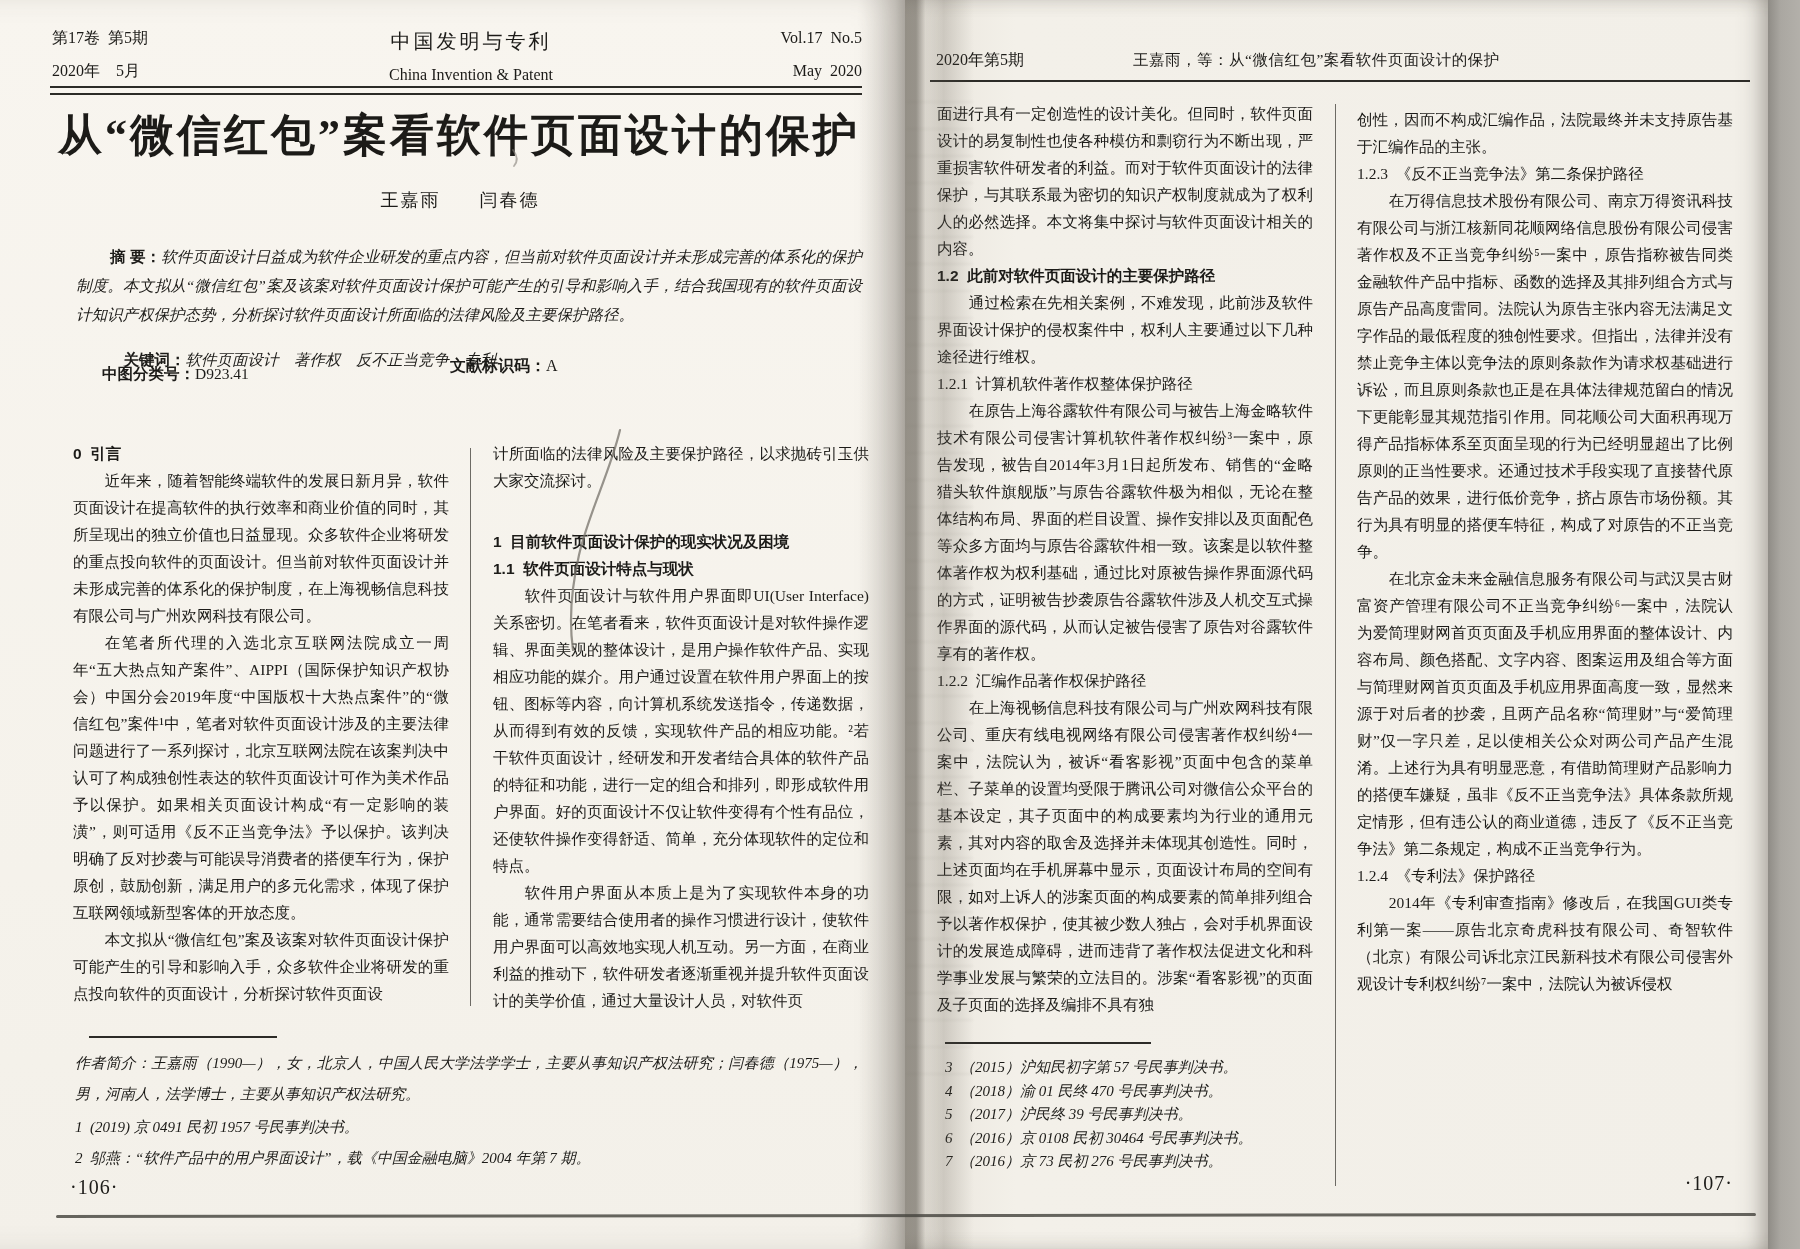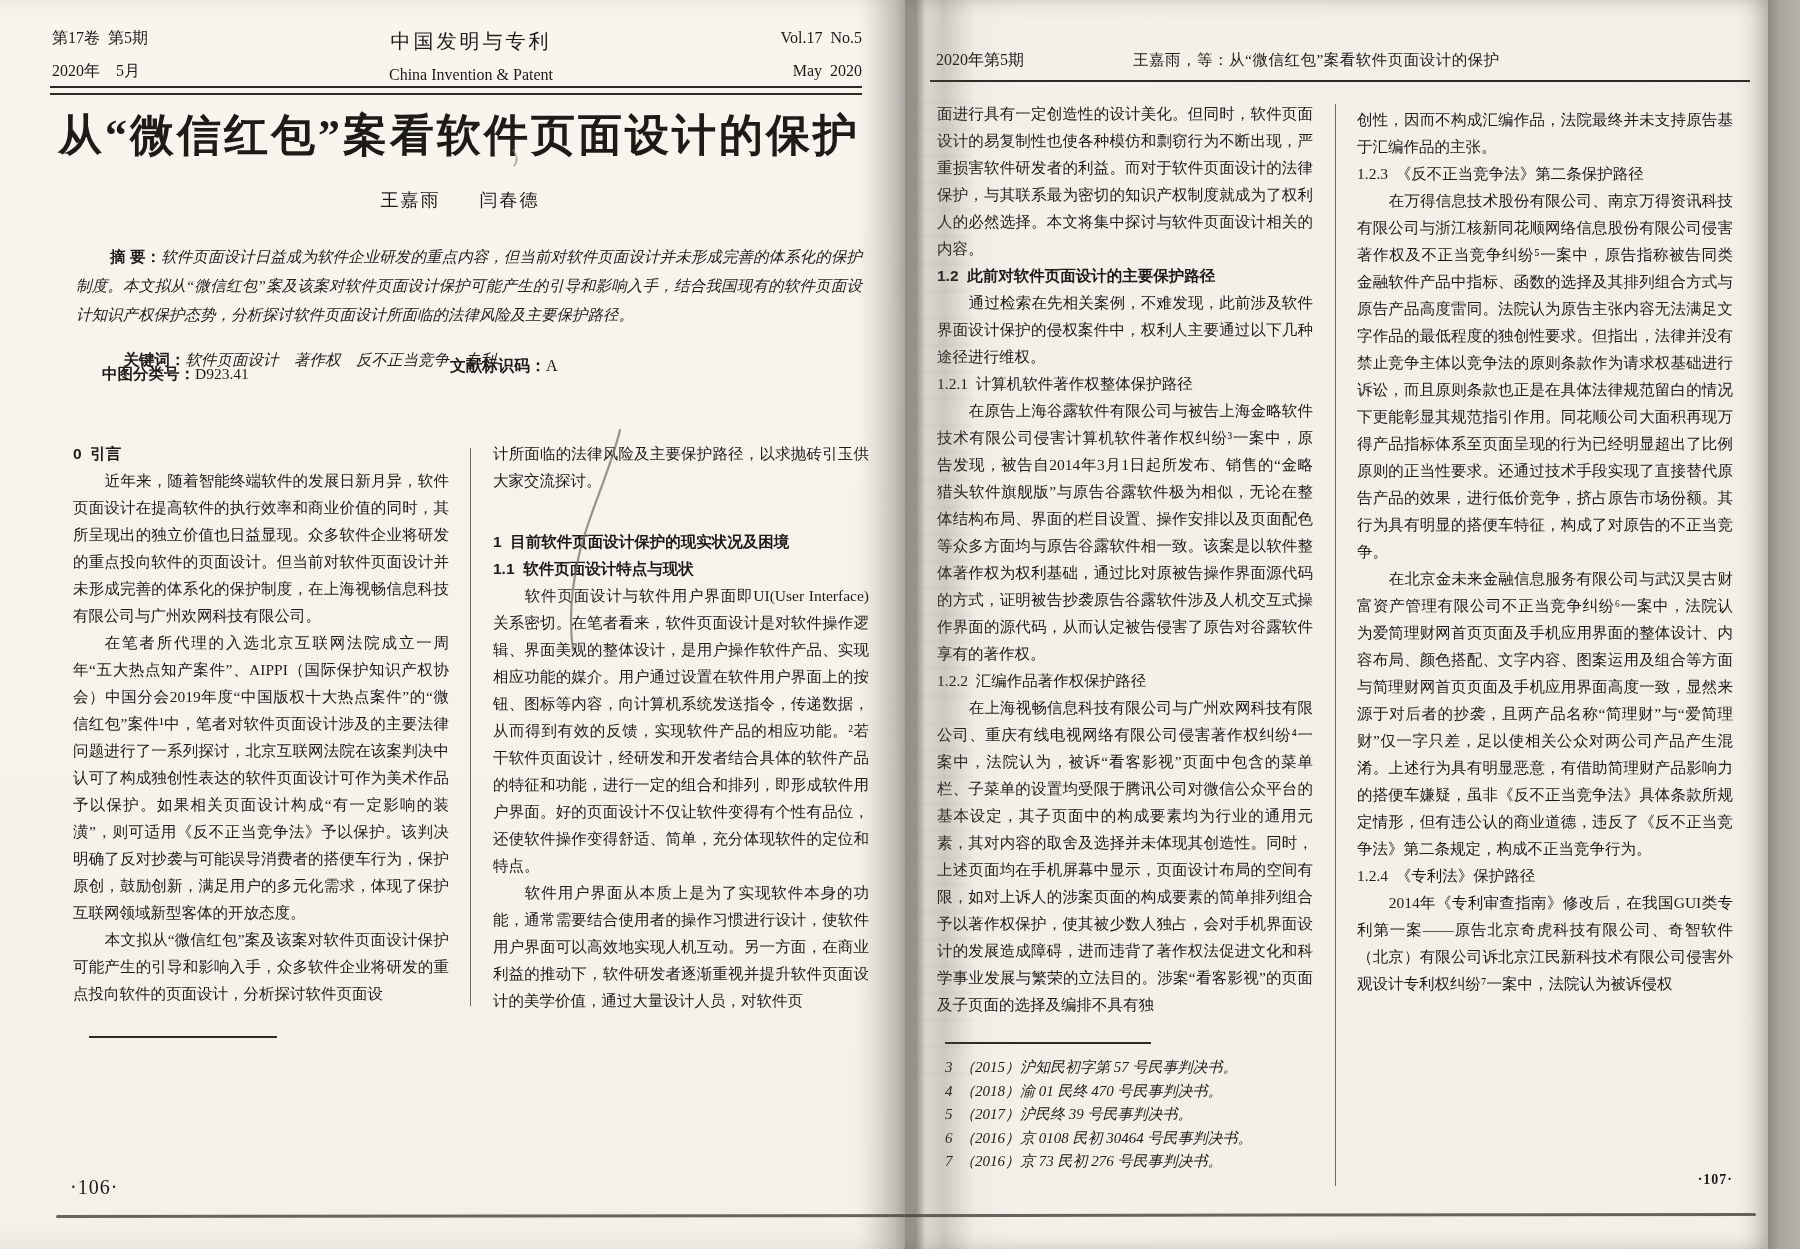--- a/index.html
+++ b/index.html
@@ -75,21 +75,21 @@
   .fn-left .bio{margin-bottom:2px;}
   .fn-line{white-space:pre-wrap;}
   .fn-rule-r{left:40px;top:1042px;width:206px;height:2px;background:#2c2b27;}
   .fn-right{left:40px;top:1056px;width:384px;font-size:15px;line-height:23.5px;font-style:italic;}
   
   .r-issue{left:31px;top:50px;font-size:16px;}
   .r-running{left:228px;top:50px;font-size:15.5px;letter-spacing:.5px;}
   .rule-single{left:25px;top:80px;width:820px;height:2px;background:#2c2b27;}
   
   .pnum-l{left:70px;top:1176px;font-size:20px;letter-spacing:1px;}
-  .pnum-r{left:700px;top:1172px;width:128px;text-align:right;font-size:14px;font-weight:700;letter-spacing:1px;}
+  .pnum-r{left:700px;top:1172px;width:128px;text-align:right;font-size:20px;font-weight:400;letter-spacing:1px;}
   svg.pen{left:0;top:0;pointer-events:none;z-index:4;}
 </style>
 </head>
 <body>
 
 <div class="abs page-left">
 
   <div class="abs hdr-left">
     <div class="hdr-sm">第17卷  第5期</div>
     <div class="hdr-sm row2">2020年    5月</div>
@@ -129,20 +129,27 @@
   <div class="abs l-div"></div>
   <div class="abs col l-col2">
       <div class="blk c">计所面临的法律风险及主要保护路径，以求抛砖引玉供大家交流探讨。</div>
       <div class="blk hb" style="margin-top: 34px;">1  目前软件页面设计保护的现实状况及困境</div>
       <div class="blk hb">1.1  软件页面设计特点与现状</div>
       <div class="blk p">软件页面设计与软件用户界面即UI(User Interface)关系密切。在笔者看来，软件页面设计是对软件操作逻辑、界面美观的整体设计，是用户操作软件产品、实现相应功能的媒介。用户通过设置在软件用户界面上的按钮、图标等内容，向计算机系统发送指令，传递数据，从而得到有效的反馈，实现软件产品的相应功能。²若干软件页面设计，经研发和开发者结合具体的软件产品的特征和功能，进行一定的组合和排列，即形成软件用户界面。好的页面设计不仅让软件变得有个性有品位，还使软件操作变得舒适、简单，充分体现软件的定位和特点。</div>
       <div class="blk p">软件用户界面从本质上是为了实现软件本身的功能，通常需要结合使用者的操作习惯进行设计，使软件用户界面可以高效地实现人机互动。另一方面，在商业利益的推动下，软件研发者逐渐重视并提升软件页面设计的美学价值，通过大量设计人员，对软件页</div>
     </div>
 
   <div class="abs fn-rule-l"></div>
+  <div class="abs fn-left">
+    <div class="bio">作者简介：王嘉雨（1990—），女，北京人，中国人民大学法学学士，主要从事知识产权法研究；闫春德（1975—），男，河南人，法学博士，主要从事知识产权法研究。</div>
+    <div>
+        <div class="fn-line">1  (2019) 京 0491 民初 1957 号民事判决书。</div>
+        <div class="fn-line">2  邬燕：“软件产品中的用户界面设计”，载《中国金融电脑》2004 年第 7 期。</div>
+      </div>
+  </div>
 
   <div class="abs pnum-l">·106·</div>
 
   <svg class="abs pen" width="905" height="1249" viewBox="0 0 905 1249">
     <path d="M 620 430 C 610 472 588 515 579 555 C 571 590 569 622 573 650" fill="none" stroke="#75716a" stroke-width="2.2" opacity="0.75" stroke-linecap="round"></path>
     <path d="M 513 150 q 7 9 1 16" fill="none" stroke="#85817a" stroke-width="1.8" opacity="0.6" stroke-linecap="round"></path>
   </svg>
 </div>
 
 <div class="abs page-right">

